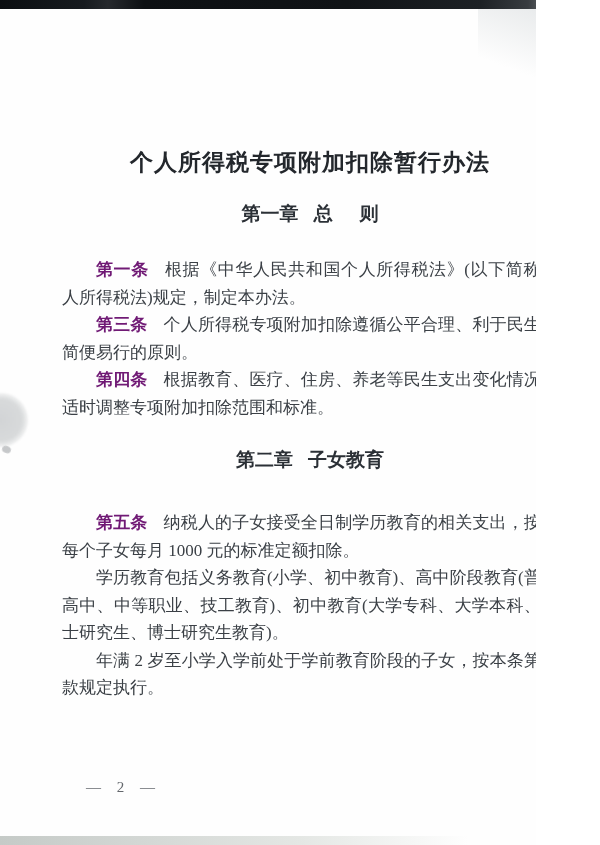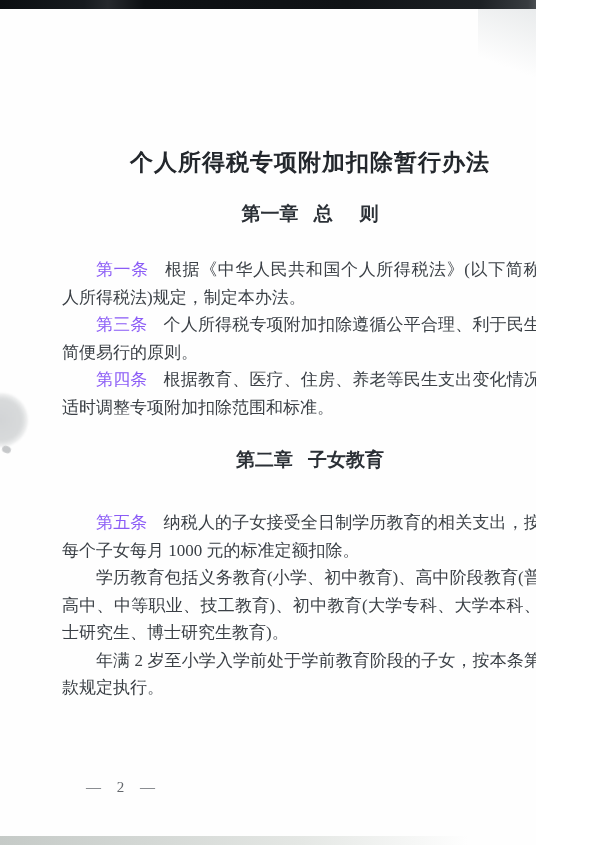--- a/index.html
+++ b/index.html
@@ -54,21 +54,21 @@
   .chapter .gap-s{margin-left:0.8em;}
   .chapter .gap-l{margin-left:1.4em;}
   .section-1{margin-top:29px;}
   .section-2{margin-top:36px;}
   .article{
     margin:0;text-align:justify;text-indent:2em;
     font-size:17px;line-height:27.5px;color:#3b4046;
   }
   .term{
     font-family:"Liberation Sans","DejaVu Sans",sans-serif;
-    font-weight:normal;color:#8b5cf6;margin-right:0.95em;
+    font-weight:bold;color:#701a75;margin-right:0.95em;
   }
   .page-number{
     position:absolute;left:86px;top:777px;
     font-size:15px;line-height:20px;color:#63676c;
     letter-spacing:3px;word-spacing:6px;
   }
 </style>
 </head>
 <body>
 

